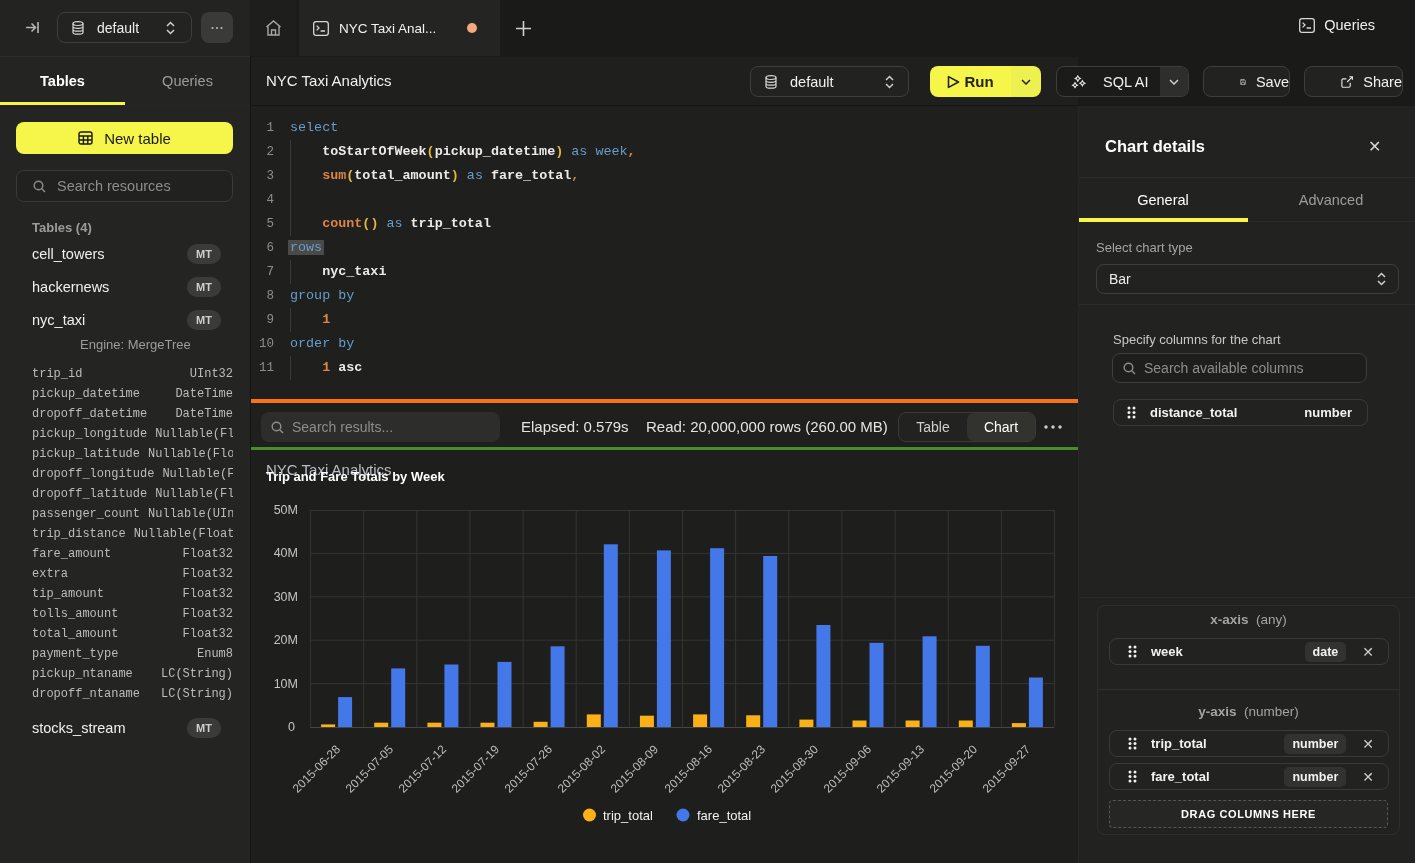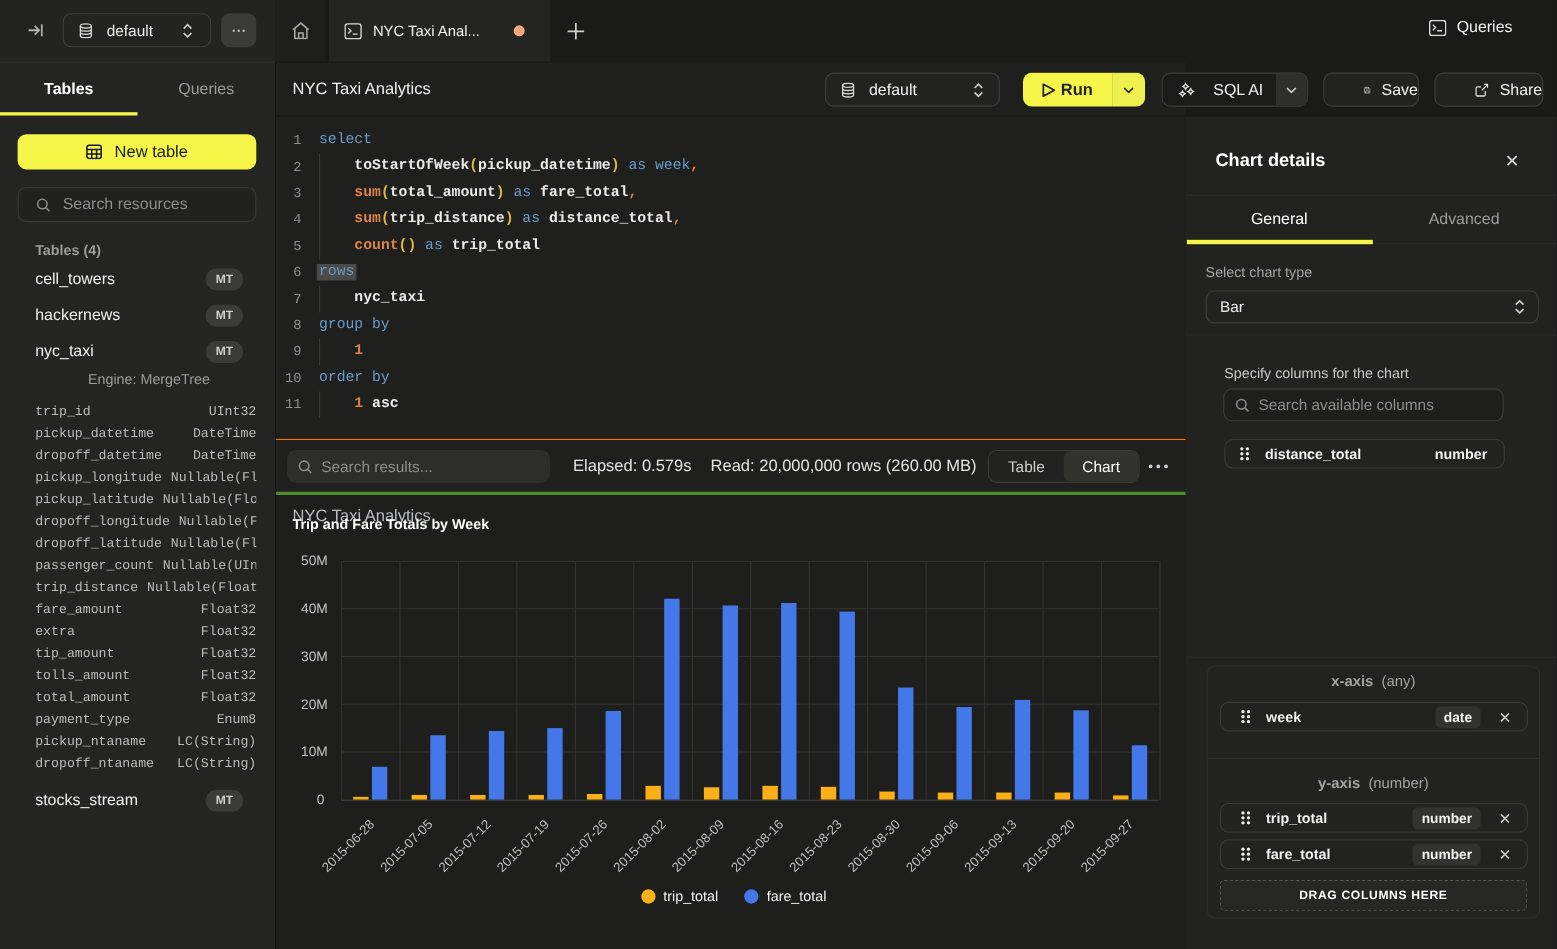--- a/index.html
+++ b/index.html
@@ -43,21 +43,21 @@
 #code { position:absolute; left:0; top:10px; font-family:"Liberation Mono", monospace; font-size:13.4px; width:828px; }
 .cl { position:relative; height:24px; line-height:24px; white-space:pre; }
 .cl .ln { position:absolute; left:0; width:24px; text-align:right; color:#8d8d8b; font-size:12.5px; }
 .cl .src { position:absolute; left:40px; font-weight:700; color:#eceae6; }
 .guide { position:absolute; left:40px; top:0; height:24px; width:1px; background:#3a3a38; }
 .k { color:#689ccc; font-weight:400; }
 .o { color:#dc8448; }
 .y { color:#dfb73e; }
 .hl { background:#4a4a48; padding:0 2px; margin:0 -2px; }
 
-#results { position:absolute; left:250px; top:399px; width:828px; height:48px; background:#1f1f1d; border-top:1px solid #f97316; }
+#results { position:absolute; left:250px; top:399px; width:828px; height:48px; background:#1f1f1d; border-top:4px solid #f97316; }
 #res-search { position:absolute; left:11px; top:9px; width:239px; height:30px; background:#2d2d2b; padding:0 10px; }
 #elapsed { position:absolute; left:271px; top:15px; color:#e4e4e2; font-size:15px; }
 #read { position:absolute; left:396px; top:15px; color:#e4e4e2; font-size:15px; }
 #seg { position:absolute; left:648px; top:9px; width:138px; height:30px; border:1px solid #3a3a38; border-radius:8px; display:flex; overflow:hidden; background:#222220; }
 #seg .s { flex:1; display:flex; align-items:center; justify-content:center; font-size:14px; color:#cfcfcd; }
 #seg .s.on { background:#32322f; color:#ffffff; border-radius:7px; }
 
 #chart { position:absolute; left:250px; top:447px; width:828px; height:416px; background:#1e1e1c; border-top:3px solid #4a8c28; }
 #chart h3 { position:absolute; left:16px; top:11px; color:#b9bdc5; font-size:15px; font-weight:400; }
 #chart h4 { position:absolute; left:16px; top:19px; color:#ffffff; font-size:13px; font-weight:700; }
@@ -296,21 +296,21 @@
           <path d="M9.5 1 H13 V4.5 M12.8 1.2 L7 7 M10.5 7.8 V11.6 C10.5 12.4 9.9 13 9.1 13 H2.4 C1.6 13 1 12.4 1 11.6 V4.9 C1 4.1 1.6 3.5 2.4 3.5 H6.2"></path>
         </svg>
       <span>Share</span>
     </div>
   </div>
   <div id="editor">
     <div id="code">
       <div class="cl"><span class="ln">1</span><span class="src"><span class="k">select</span></span></div>
       <div class="cl"><span class="ln">2</span><span class="guide"></span><span class="src">    toStartOfWeek<span class="y">(</span>pickup_datetime<span class="y">)</span> <span class="k">as</span> <span class="k">week</span><span class="o">,</span></span></div>
       <div class="cl"><span class="ln">3</span><span class="guide"></span><span class="src">    <span class="o">sum</span><span class="y">(</span>total_amount<span class="y">)</span> <span class="k">as</span> fare_total<span class="o">,</span></span></div>
-      <div class="cl"><span class="ln">4</span><span class="guide"></span><span class="src">    <span class="o">sum</span><span class="y">(</span>trip_distance<span class="y">)</span> <span class="k">as</span> distance_total<span class="o">,</span></span></div>
+      <div class="cl"><span class="ln">4</span><span class="guide"></span></div>
       <div class="cl"><span class="ln">5</span><span class="guide"></span><span class="src">    <span class="o">count</span><span class="y">()</span> <span class="k">as</span> trip_total</span></div>
       <div class="cl"><span class="ln">6</span><span class="src"><span class="k hl">rows</span></span></div>
       <div class="cl"><span class="ln">7</span><span class="guide"></span><span class="src">    nyc_taxi</span></div>
       <div class="cl"><span class="ln">8</span><span class="src"><span class="k">group by</span></span></div>
       <div class="cl"><span class="ln">9</span><span class="guide"></span><span class="src">    <span class="o">1</span></span></div>
       <div class="cl"><span class="ln">10</span><span class="src"><span class="k">order by</span></span></div>
       <div class="cl"><span class="ln">11</span><span class="guide"></span><span class="src">    <span class="o">1</span> asc</span></div>
     </div>
   </div>
   <div id="results">

